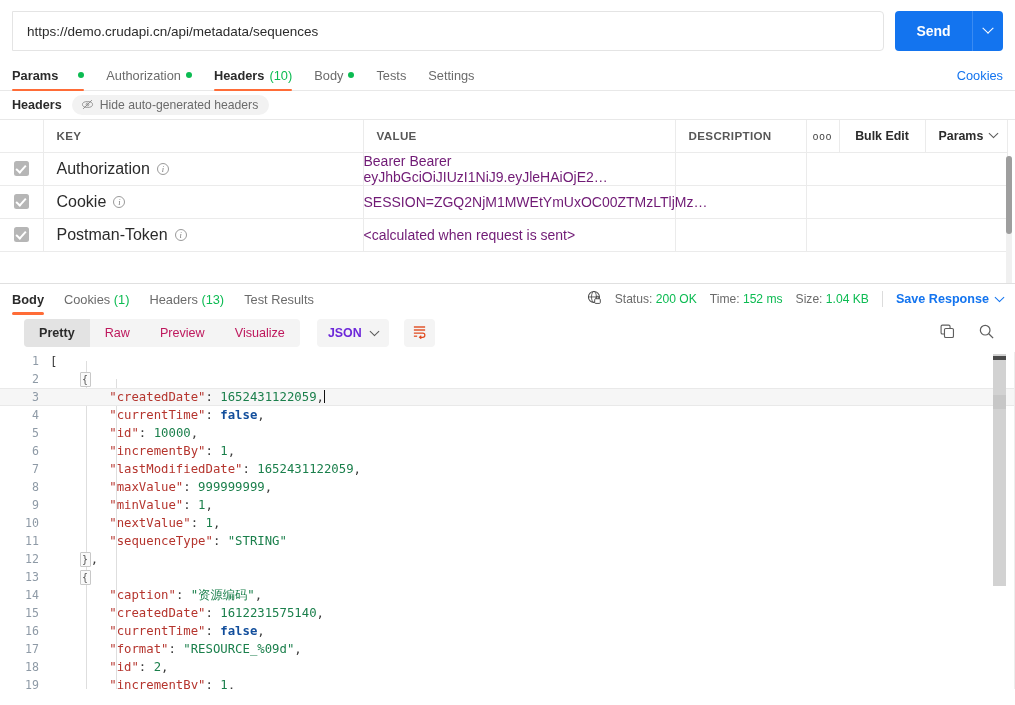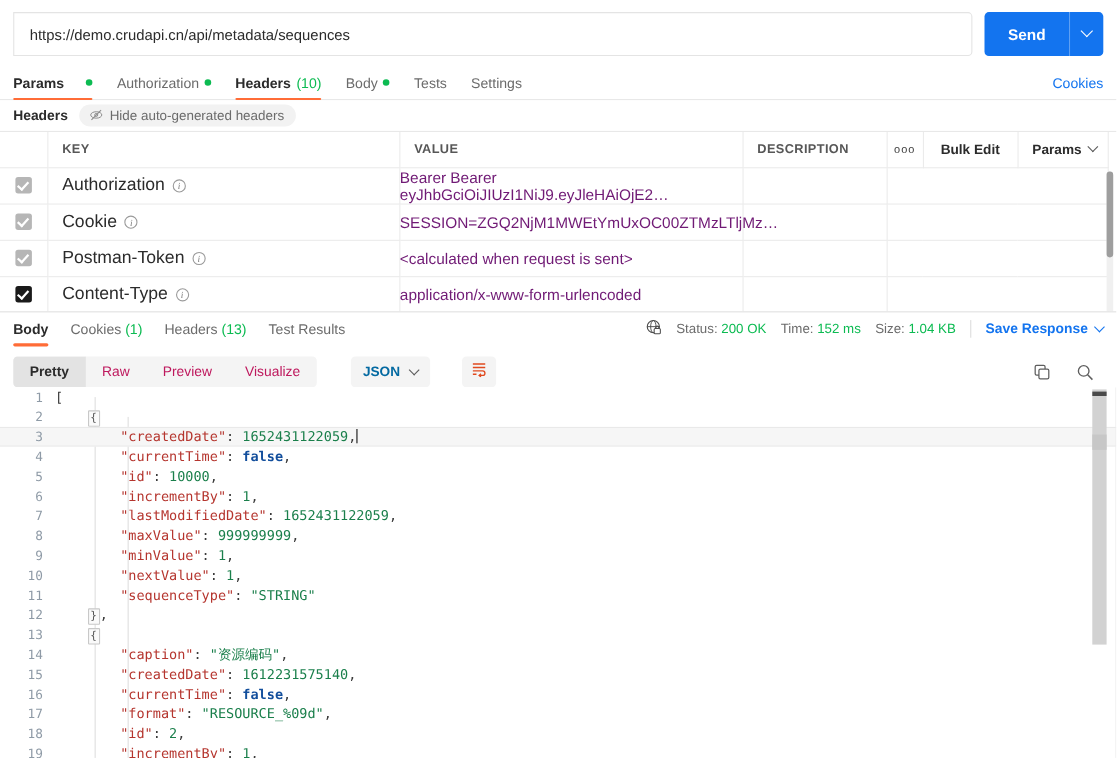--- a/index.html
+++ b/index.html
@@ -221,41 +221,42 @@
     height: 2.5px; background: #ff6c37; border-radius: 2px;
   }
   .meta { margin-left: auto; display: flex; align-items: center; gap: 13px; font-size: 12.1px; color: #6b6b6b; }
   .meta .gval { color: #0cbb52; }
   .meta-sep { width:1px; height:16px; background:#dcdcdc; }
   .save-resp { display:flex; align-items:center; gap:7px; color:#1374ef; font-size:12.6px; font-weight:700; cursor:pointer; }
   .save-resp .chev-sm { border-color:#1374ef; }
 
   
   .resp-tools {
-    display: flex; align-items: flex-end;
+    display: flex; align-items: center;
     height: 38px;
     padding: 0 12px;
-    gap: 18px;
+    gap: 4px;
+    margin-left: 12px;
   }
   .seg {
     display: flex; background: #f4f4f4; border-radius: 4px; overflow: hidden; height: 28px;
   }
   .segbtn {
     padding: 0 15px; height: 28px;
     display: flex; align-items: center;
     font-size: 12.6px; color: #be185d; cursor: pointer;
     white-space: nowrap;
   }
   .segbtn.active { background: #e3e3e3; color: #2b2b2b; font-weight: 600; }
   .json-sel {
     display: flex; align-items: center; gap: 9px;
     background: #f4f4f4; border-radius: 4px;
     height: 28px; padding: 0 11px;
     margin-left: 13px;
-    font-size: 12.4px; color: #0369a1; font-weight: 600; cursor: pointer;
+    font-size: 12.4px; color: #6d28d9; font-weight: 600; cursor: pointer;
   }
   .wrap-btn {
     background: #f4f4f4; border-radius: 4px;
     height: 28px; width: 31px; margin-left: 11px;
     display: flex; align-items: center; justify-content: center;
     cursor: pointer;
   }
   .tools-right { margin-left: auto; display: flex; align-items: center; gap: 22px; padding-right: 8px; }
   .ticon { cursor: pointer; display: block; }
 
@@ -452,38 +453,20 @@
               <span>Postman-Token</span>
               <span class="info-i">i</span>
             </div>
           </td>
           <td class="cell-pad">&lt;calculated when request is sent&gt;</td>
           <td class="cell-pad"></td>
           <td style="border-right:none"></td>
           <td style="border-left:none;border-right:none"></td>
           <td style="border-left:none"></td>
         </tr>
-        <tr>
-          <td>
-            <div class="chkwrap">
-                <span class="chk on"></span>
-              </div>
-          </td>
-          <td>
-            <div class="key-cell">
-              <span>Content-Type</span>
-              <span class="info-i">i</span>
-            </div>
-          </td>
-          <td class="cell-pad">application/x-www-form-urlencoded</td>
-          <td class="cell-pad"></td>
-          <td style="border-right:none"></td>
-          <td style="border-left:none;border-right:none"></td>
-          <td style="border-left:none"></td>
-        </tr>
       </tbody>
     </table>
     <div class="scroll-v">
       <div class="thumb"></div>
     </div>
   </div>
 
   <div class="resp-tabs">
     <div class="rsTab active">
       <span>Body</span>

